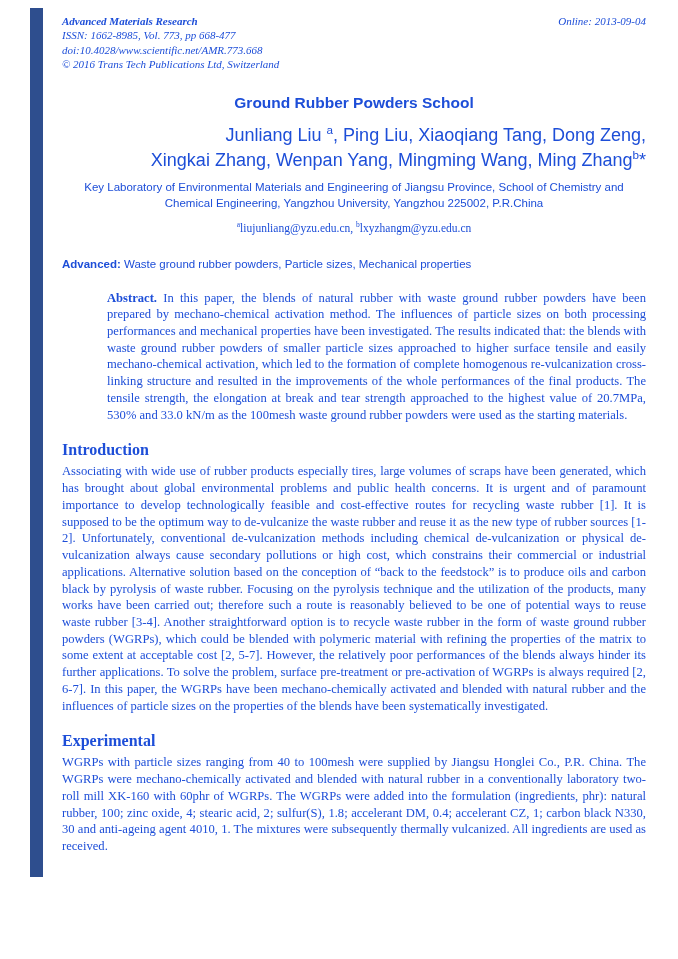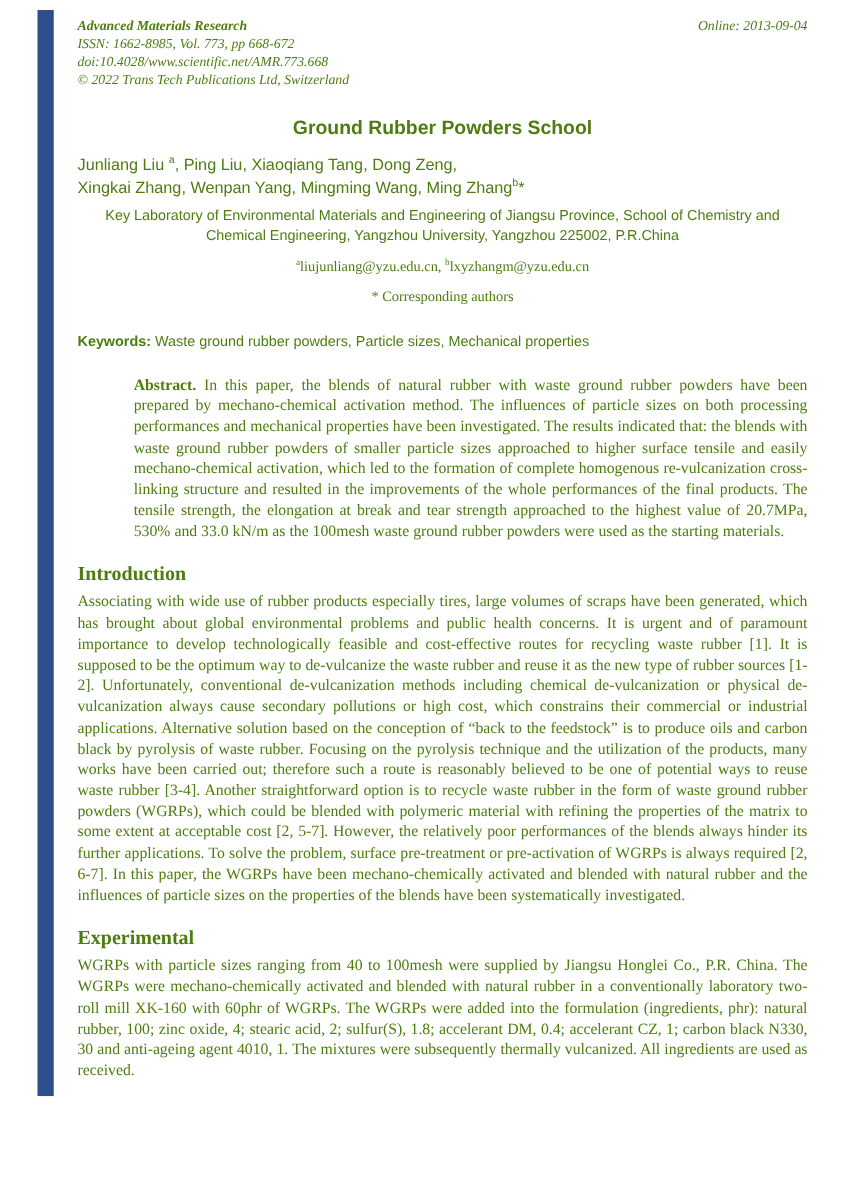--- a/index.html
+++ b/index.html
@@ -3,21 +3,21 @@
 <meta charset="utf-8">
 <style>
   :root { --accent: #2e4e8e; }
   * { box-sizing: border-box; }
   html, body { margin: 0; padding: 0; background: #ffffff; }
   .page {
     position: relative;
     width: 678px;
     height: 877px;
     background: #ffffff;
-    color: #4d7c0f;
+    color: #1d4ed8;
     font-family: "Liberation Serif", serif;
     overflow: hidden;
   }
   .accent-bar {
     position: absolute;
     left: 30px;
     top: 8px;
     width: 13px;
     height: 943px;
     background: var(--accent);
@@ -36,23 +36,23 @@
   .title-block {
     margin-top: 22px;
     text-align: center;
     font-family: "Liberation Sans", sans-serif;
     font-weight: bold;
     font-size: 15.5px;
     line-height: 1.35;
   }
   .authors {
     margin-top: 9px;
-    text-align: left;
+    text-align: right;
     font-family: "Liberation Sans", sans-serif;
-    font-size: 13px;
+    font-size: 18px;
     line-height: 1.4;
   }
   sup { vertical-align: super; font-size: 0.65em; line-height: 0; }
   .affiliation {
     margin: 7px auto 4px;
     max-width: 556px;
     text-align: center;
     font-family: "Liberation Sans", sans-serif;
     font-size: 11.5px;
     line-height: 1.35;
@@ -92,42 +92,41 @@
 <div class="page">
   <div class="accent-bar"></div>
 
   <div class="content">
 
     <div class="header">
       <div class="header-row1">
         <span class="journal">Advanced Materials Research</span>
         <span>Online: 2013-09-04</span>
       </div>
-      <div>ISSN: 1662-8985, Vol. 773, pp 668-672</div>
+      <div>ISSN: 1662-8985, Vol. 773, pp 668-477</div>
       <div>doi:10.4028/www.scientific.net/AMR.773.668</div>
-      <div>© 2022 Trans Tech Publications Ltd, Switzerland</div>
+      <div>© 2016 Trans Tech Publications Ltd, Switzerland</div>
     </div>
 
     <div class="title-block">
       <div>Ground Rubber Powders School</div>
     </div>
 
     <div class="authors">
       <div><span>Junliang Liu </span><sup>a</sup><span>, Ping Liu, Xiaoqiang Tang, Dong Zeng,</span></div>
       <div><span>Xingkai Zhang, Wenpan Yang, Mingming Wang,  Ming Zhang</span><sup>b</sup><span>*</span></div>
     </div>
 
     <div class="affiliation">Key Laboratory of Environmental Materials and Engineering of Jiangsu Province, School of Chemistry and Chemical Engineering, Yangzhou University, Yangzhou 225002, P.R.China</div>
 
     <div class="emails"><sup>a</sup><span>liujunliang@yzu.edu.cn</span><span>, </span><sup>b</sup><span>lxyzhangm@yzu.edu.cn</span></div>
 
-    <div class="corresponding">* Corresponding authors</div>
 
     <div class="keywords">
-      <span class="label">Keywords:</span>
+      <span class="label">Advanced:</span>
       <span>Waste ground rubber powders, Particle sizes, Mechanical properties</span>
     </div>
 
     <div class="para abstract">
       <span class="bold">Abstract.</span>
       <span>In this paper, the blends of natural rubber with waste ground rubber powders have been prepared by mechano-chemical activation method. The influences of particle sizes on both processing performances and mechanical properties have been investigated. The results indicated that: the blends with waste ground rubber powders of smaller particle sizes approached to higher surface tensile and easily mechano-chemical activation, which led to the formation of complete homogenous re-vulcanization cross-linking structure and resulted in the improvements of the whole performances of the final products. The tensile strength, the elongation at break and tear strength approached to the highest value of 20.7MPa, 530% and 33.0 kN/m as the 100mesh waste ground rubber powders were used as the starting materials.</span>
     </div>
 
     <div class="section-heading">Introduction</div>
     <div class="para">Associating with wide use of rubber products especially tires, large volumes of scraps have been generated, which has brought about global environmental problems and public health concerns. It is urgent and of paramount importance to develop technologically feasible and cost-effective routes for recycling waste rubber [1]. It is supposed to be the optimum way to de-vulcanize the waste rubber and reuse it as the new type of rubber sources [1-2]. Unfortunately, conventional de-vulcanization methods including chemical de-vulcanization or physical de-vulcanization always cause secondary pollutions or high cost, which constrains their commercial or industrial applications. Alternative solution based on the conception of “back to the feedstock” is to produce oils and carbon black by pyrolysis of waste rubber. Focusing on the pyrolysis technique and the utilization of the products, many works have been carried out; therefore such a route is reasonably believed to be one of potential ways to reuse waste rubber [3-4]. Another straightforward option is to recycle waste rubber in the form of waste ground rubber powders (WGRPs), which could be blended with polymeric material with refining the properties of the matrix to some extent at acceptable cost [2, 5-7]. However, the relatively poor performances of the blends always hinder its further applications. To solve the problem, surface pre-treatment or pre-activation of WGRPs is always required [2, 6-7]. In this paper, the WGRPs have been mechano-chemically activated and blended with natural rubber and the influences of particle sizes on the properties of the blends have been systematically investigated.</div>

